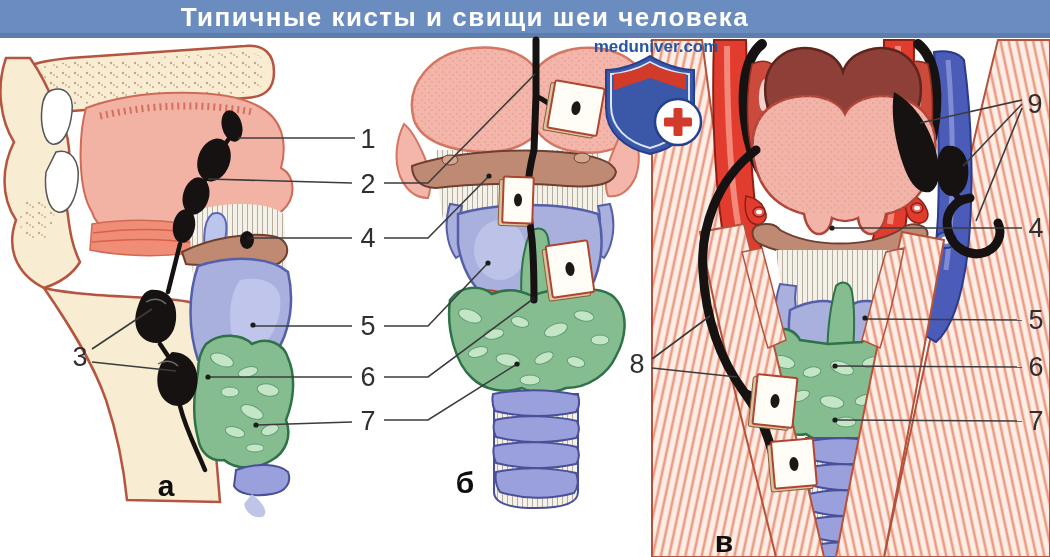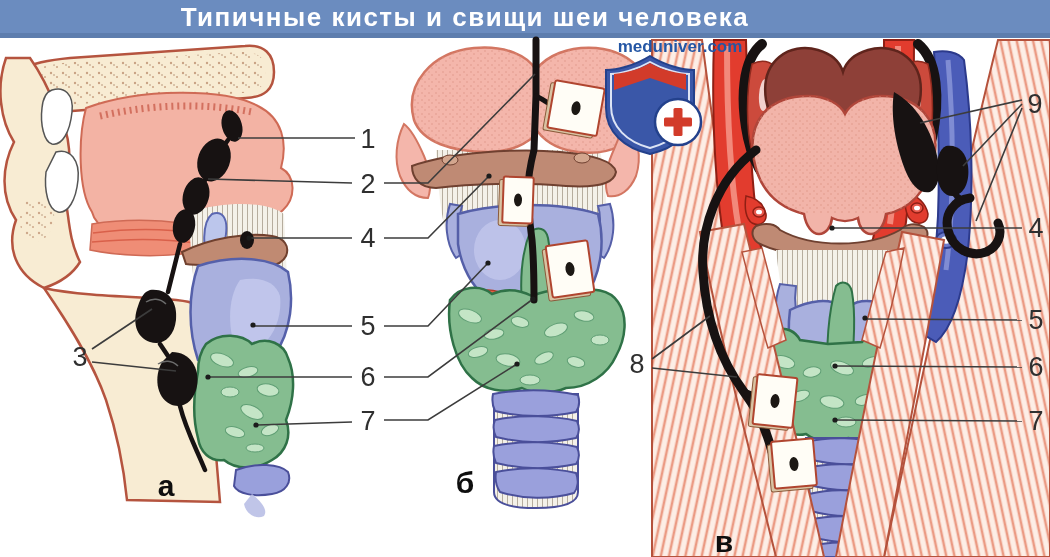--- a/index.html
+++ b/index.html
@@ -273,21 +273,21 @@
         <circle cx="488" cy="263" r="2.6"></circle>
       <circle cx="533" cy="299" r="2.6"></circle>
         <circle cx="517" cy="364" r="2.6"></circle>
       <circle cx="832" cy="228" r="2.6"></circle>
         <circle cx="865" cy="318" r="2.6"></circle>
       <circle cx="835" cy="366" r="2.6"></circle>
         <circle cx="835" cy="420" r="2.6"></circle>
     </g>
   </svg>
 
-  <div class="watermark" style="left:680px;top:47px;text-align:right;">meduniver.com</div>
+  <div class="watermark" style="left:656px;top:47px;text-align:right;">meduniver.com</div>
 
   <div class="num" style="left:368px;top:139px;">1</div>
   <div class="num" style="left:368px;top:184px;">2</div>
   <div class="num" style="left:368px;top:238px;">4</div>
   <div class="num" style="left:368px;top:326px;">5</div>
   <div class="num" style="left:368px;top:377px;">6</div>
   <div class="num" style="left:368px;top:421px;">7</div>
   <div class="num" style="left:80px;top:357px;">3</div>
   <div class="num" style="left:637px;top:364px;">8</div>
   <div class="num" style="left:1035px;top:104px;">9</div>

